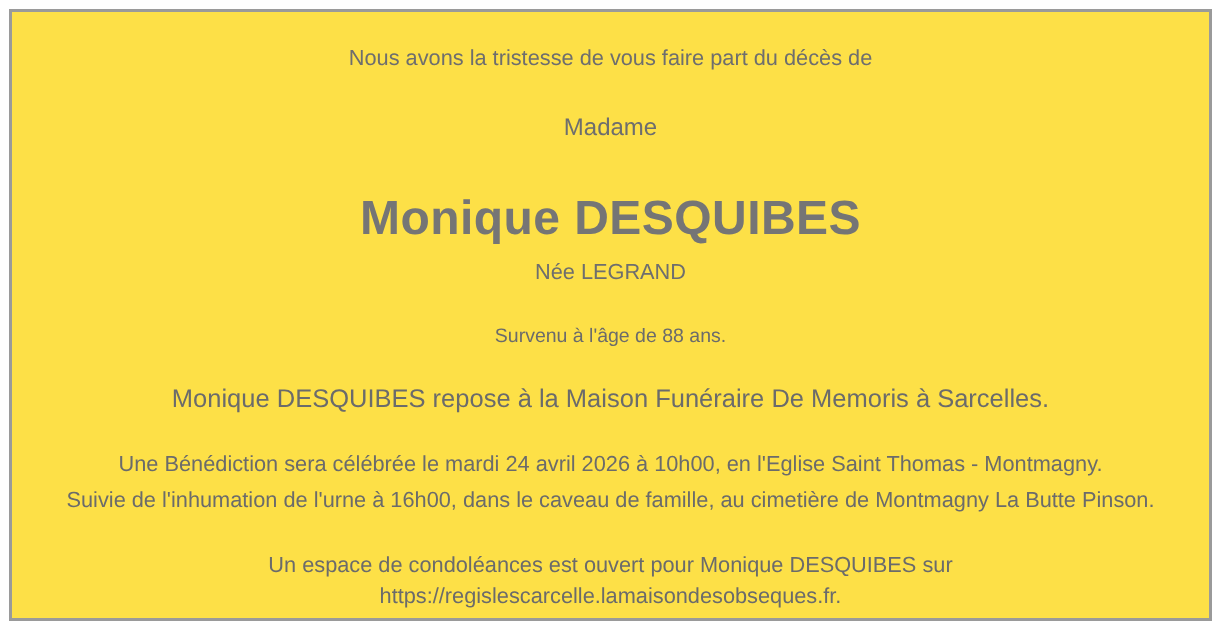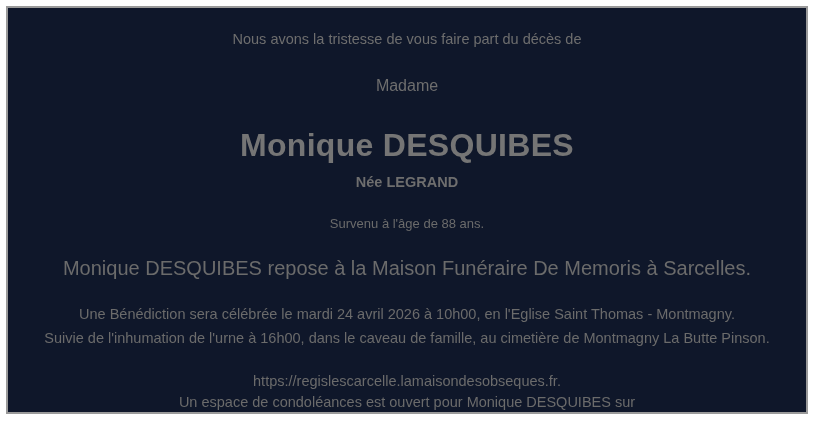--- a/index.html
+++ b/index.html
@@ -14,21 +14,21 @@
     width: 816px;
     height: 422px;
     box-sizing: border-box;
     background: #ffffff;
     padding: 6px 8px 8px 6px;
   }
   .notice {
     box-sizing: border-box;
     width: 802px;
     height: 408px;
-    background: #0f172a;
+    background: #fde047;
     border: 2px solid #9a9a9a;
     padding: 22px 30px 0 30px;
     text-align: center;
     color: #6b6b6b;
   }
   .line {
     line-height: 1.35;
   }
   .intro {
     font-size: 14.5px;
@@ -42,30 +42,30 @@
   }
   .fullname {
     font-size: 32px;
     font-weight: bold;
     color: #757575;
     letter-spacing: 0.3px;
     margin-bottom: 6px;
   }
   .maidenname {
     font-size: 14.5px;
-    font-weight: bold;
+    font-weight: normal;
     color: #6e6e6e;
     margin-bottom: 22px;
   }
   .age {
     font-size: 13px;
     margin-bottom: 23px;
   }
   .rest {
-    font-size: 20px;
+    font-size: 17px;
     margin-bottom: 23px;
   }
   .ceremony {
     font-size: 14.5px;
     margin-bottom: 23px;
   }
   .ceremony .line + .line {
     margin-top: 4px;
   }
   .condolences {
@@ -93,18 +93,18 @@
     <div class="age line">Survenu à l'âge de 88 ans.</div>
 
     <div class="rest line">Monique DESQUIBES repose à la Maison Funéraire De Memoris à Sarcelles.</div>
 
     <div class="ceremony">
       <div class="line">Une Bénédiction sera célébrée le mardi 24 avril 2026 à 10h00, en l'Eglise Saint Thomas - Montmagny.</div>
       <div class="line">Suivie de l'inhumation de l'urne à 16h00, dans le caveau de famille, au cimetière de Montmagny La Butte Pinson.</div>
     </div>
 
     <div class="condolences">
+      <div class="line">Un espace de condoléances est ouvert pour Monique DESQUIBES sur</div>
       <div class="line">https://regislescarcelle.lamaisondesobseques.fr.</div>
-      <div class="line">Un espace de condoléances est ouvert pour Monique DESQUIBES sur</div>
     </div>
 
   </div>
 </div>
 
 </body></html>

